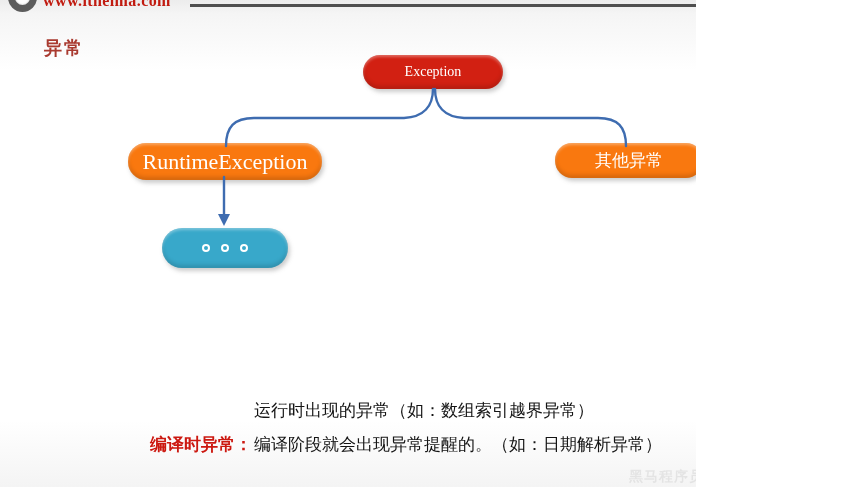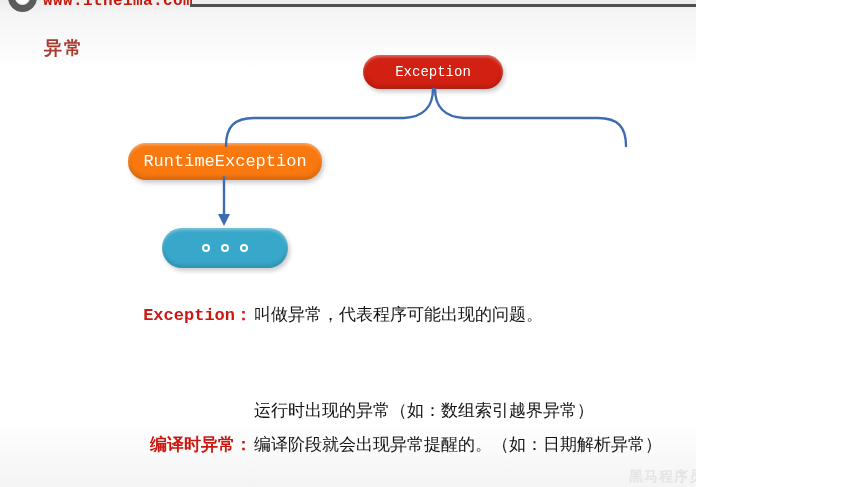--- a/index.html
+++ b/index.html
@@ -1,18 +1,18 @@
 <!DOCTYPE html>
 <html style="--brand-red: #c11b10; --title-red: #a93a30; --label-red: #cc1810; --body-text: #141414; --node-red: #d22012; --node-orange: #f9780f; --node-blue: #38a8ca; --connector-blue: #3e6cb0; --line-gray: #4f4f4f; --line-red: #8f1b12;"><head>
 <meta charset="utf-8">
 <style>
   html,body{margin:0;padding:0;}
   #stage{
     position:relative;width:696px;height:487px;overflow:hidden;
-    font-family:Liberation Mono, monospace;
+    font-family:Liberation Serif, serif;
     background:linear-gradient(180deg,#ececec 0px,#f5f5f5 14px,#ffffff 70px,#ffffff 420px,#f4f4f4 487px);
   }
   
   .logo-ring{
     position:absolute;left:8px;top:-17px;width:15px;height:15px;border-radius:50%;
     border:7px solid #5c5c5c;background:#fff;
     box-shadow:inset 0 0 2px rgba(0,0,0,.3);
   }
   .header-url{
     position:absolute;left:43px;top:-8px;font-size:16px;font-weight:bold;
@@ -27,21 +27,21 @@
   }
   
   .node{
     position:absolute;display:flex;align-items:center;justify-content:center;
     color:#fff;white-space:nowrap;
     box-shadow:inset 0 2px 3px rgba(255,255,255,.35),inset 0 -3px 4px rgba(0,0,0,.15),2px 3px 4px rgba(110,110,110,.35);
   }
   .node-root{left:363px;top:55px;width:140px;height:34px;border-radius:17px;
     background:var(--node-red,#d22012);font-size:14px;}
   .node-runtime{left:128px;top:143px;width:194px;height:37px;border-radius:18px;
-    background:var(--node-orange,#f9780f);font-size:17px;}
+    background:var(--node-orange,#f9780f);font-size:22px;}
   .node-other{left:555px;top:143px;width:148px;height:35px;border-radius:17px;
     background:var(--node-orange,#f9780f);font-size:17px;}
   .node-dots{left:162px;top:228px;width:126px;height:40px;border-radius:20px;
     background:var(--node-blue,#38a8ca);display:flex;gap:11px;}
   .dot{width:4px;height:4px;border:2px solid #fff;border-radius:50%;background:transparent;}
   
   .connectors{position:absolute;left:0;top:0;pointer-events:none;}
   .connectors path{fill:none;stroke:var(--connector-blue,#3e6cb0);stroke-width:2.4;stroke-linecap:round;}
   .connectors polygon{fill:var(--connector-blue,#3e6cb0);stroke:none;}
   
@@ -61,36 +61,34 @@
 
   <div class="logo-ring"></div>
   <div class="header-url">www.itheima.com</div>
   <div class="header-line-gray"></div>
   <div class="header-line-red"></div>
 
   <div class="page-title">异常</div>
 
   <div class="node node-root">Exception</div>
   <div class="node node-runtime">RuntimeException</div>
+  <div class="node node-other">其他异常</div>
   <div class="node node-dots">
     <span class="dot"></span>
     <span class="dot"></span>
     <span class="dot"></span>
   </div>
 
   <svg class="connectors" width="844" height="300" viewBox="0 0 844 300">
     <path d="M433 89 C433 106 424 117 404 118 L254 118 C234 118 226 127 226 146"></path>
     <path d="M435 89 C435 106 444 117 464 118 L598 118 C618 118 626 127 626 146"></path>
     <path d="M224 177 L224 216"></path>
     <polygon points="218,214 230,214 224,226"></polygon>
   </svg>
 
-  <div class="note-row" style="top:303px">
-    <span class="note-label">Exception：</span><span class="note-text">叫做异常，代表程序可能出现的问题。</span>
-  </div>
   <div class="note-row" style="top:433px">
     <span class="note-label">编译时异常：</span><span class="note-text">编译阶段就会出现异常提醒的。（如：日期解析异常）</span>
   </div>
   <div class="note-row" style="top:399px">
     <span class="note-label"></span><span class="note-text">运行时出现的异常（如：数组索引越界异常）</span>
   </div>
 
   <div class="watermark">黑马程序员</div>
 
 </div>

